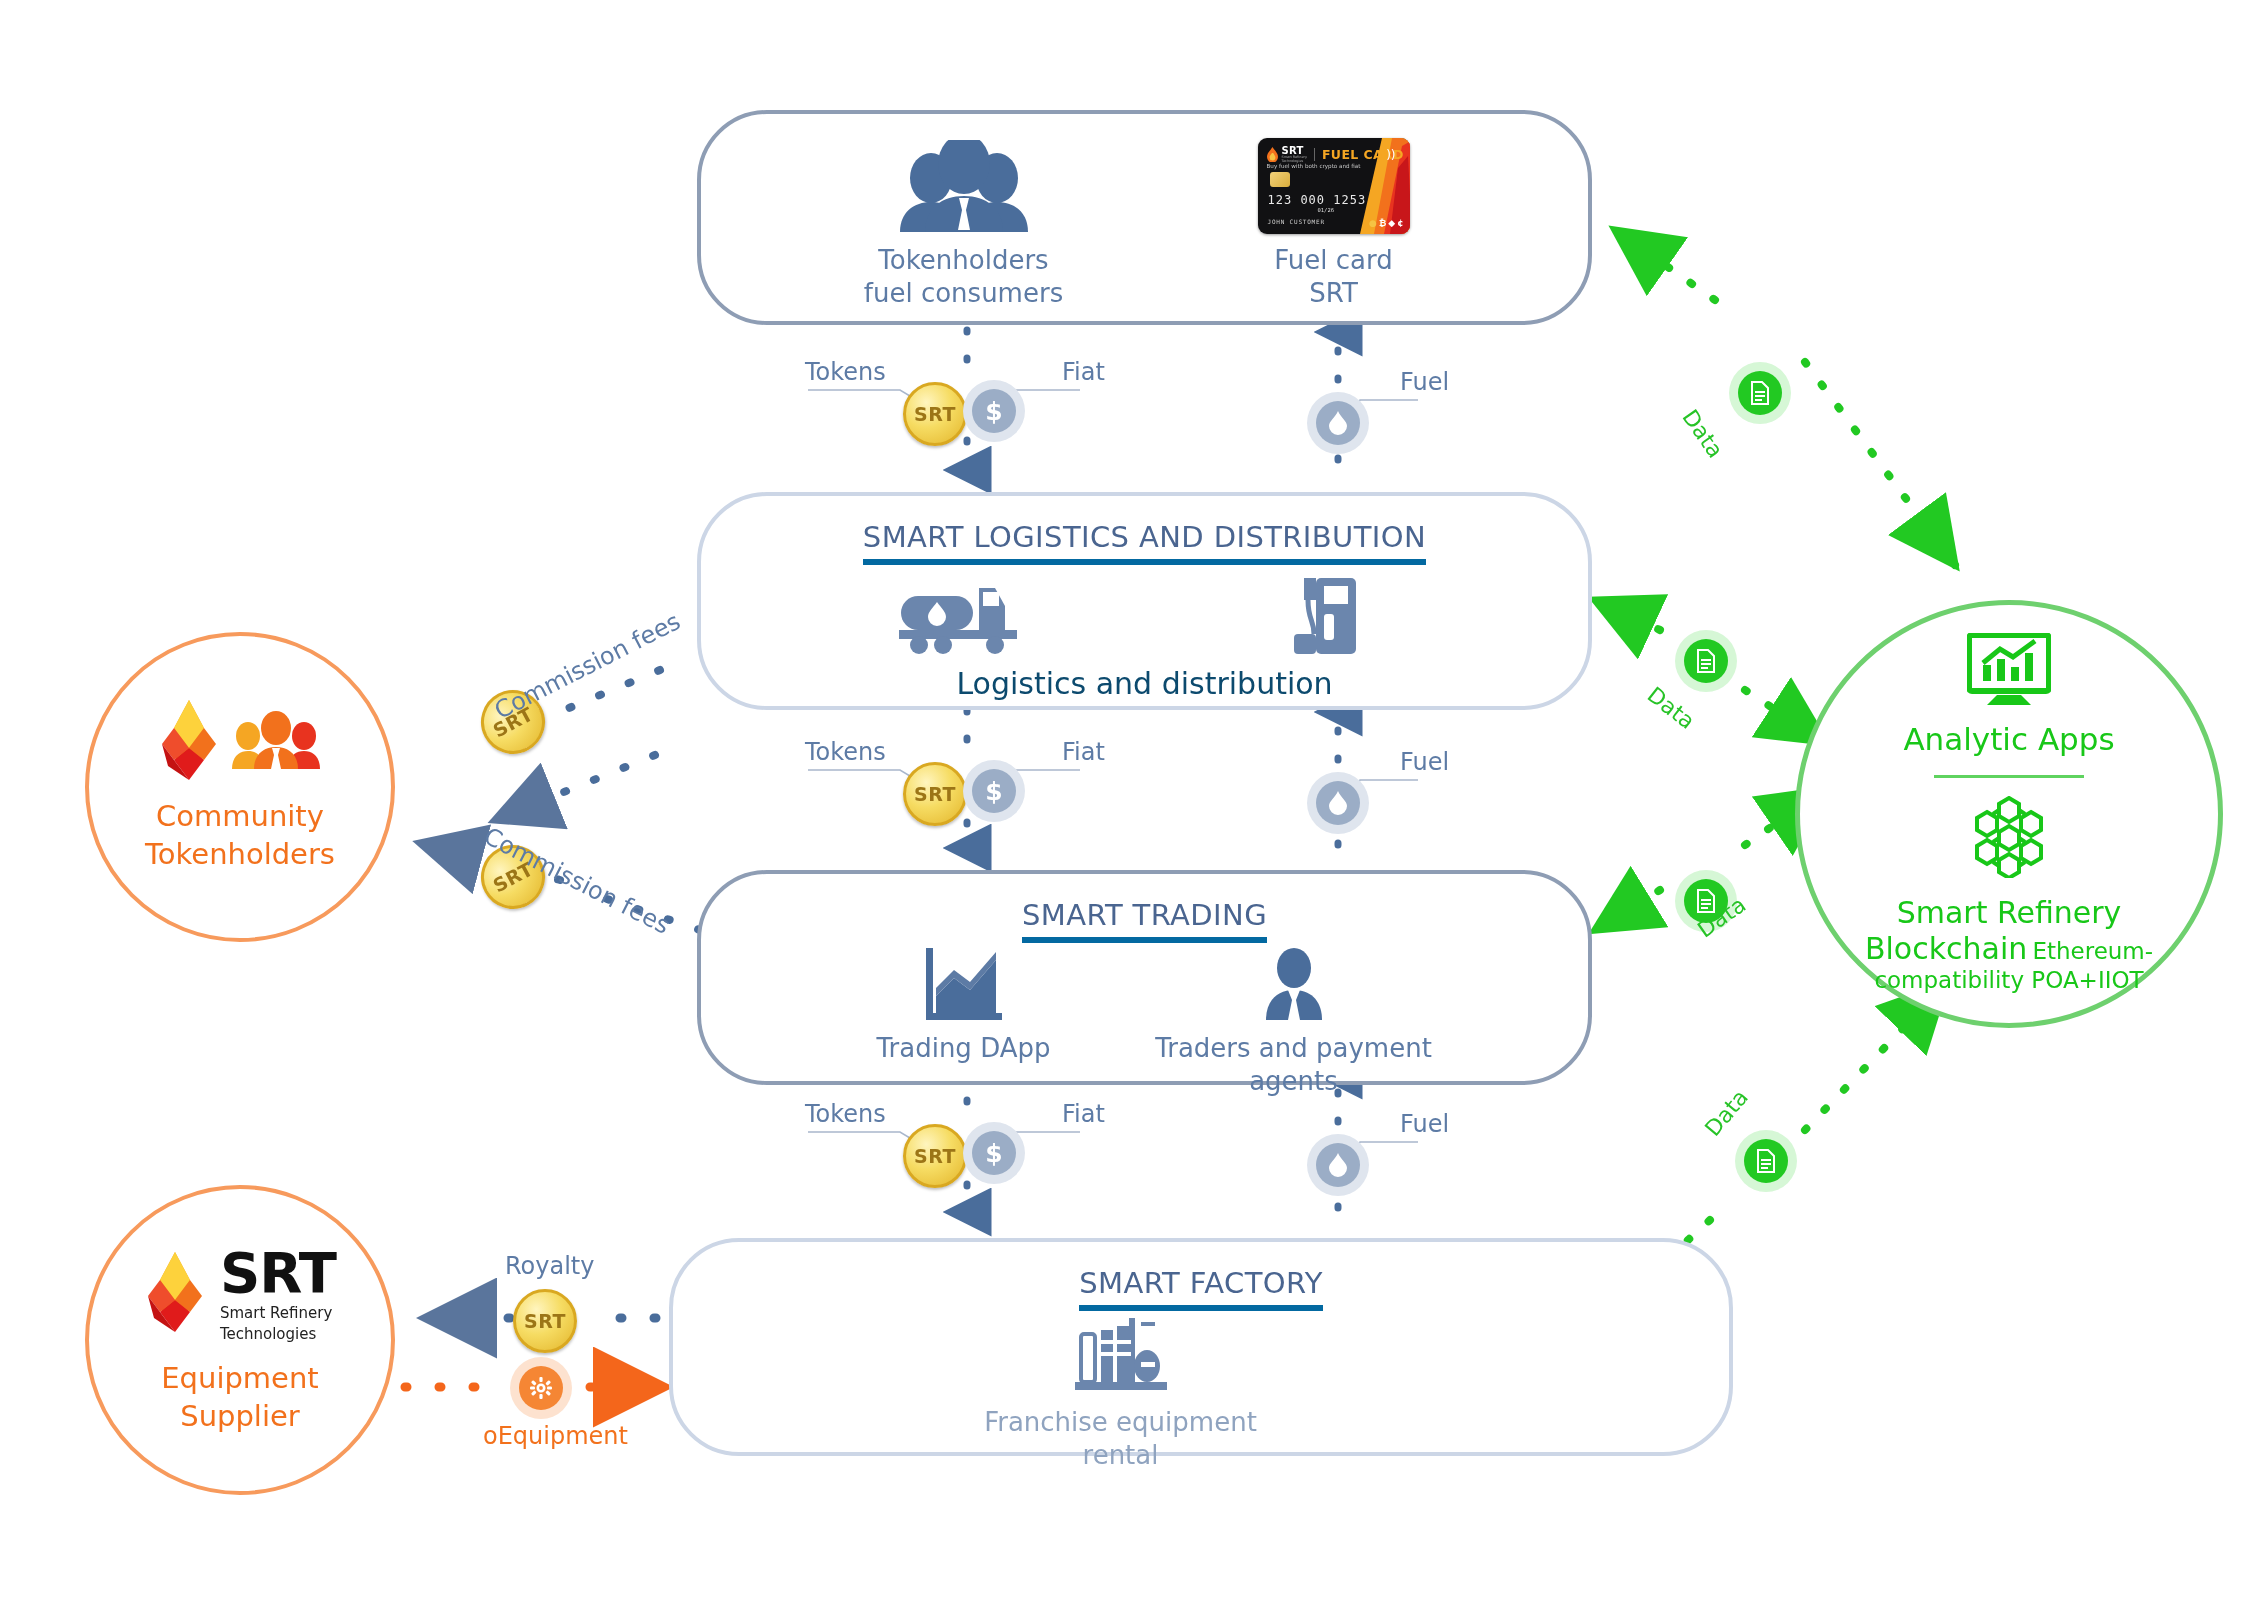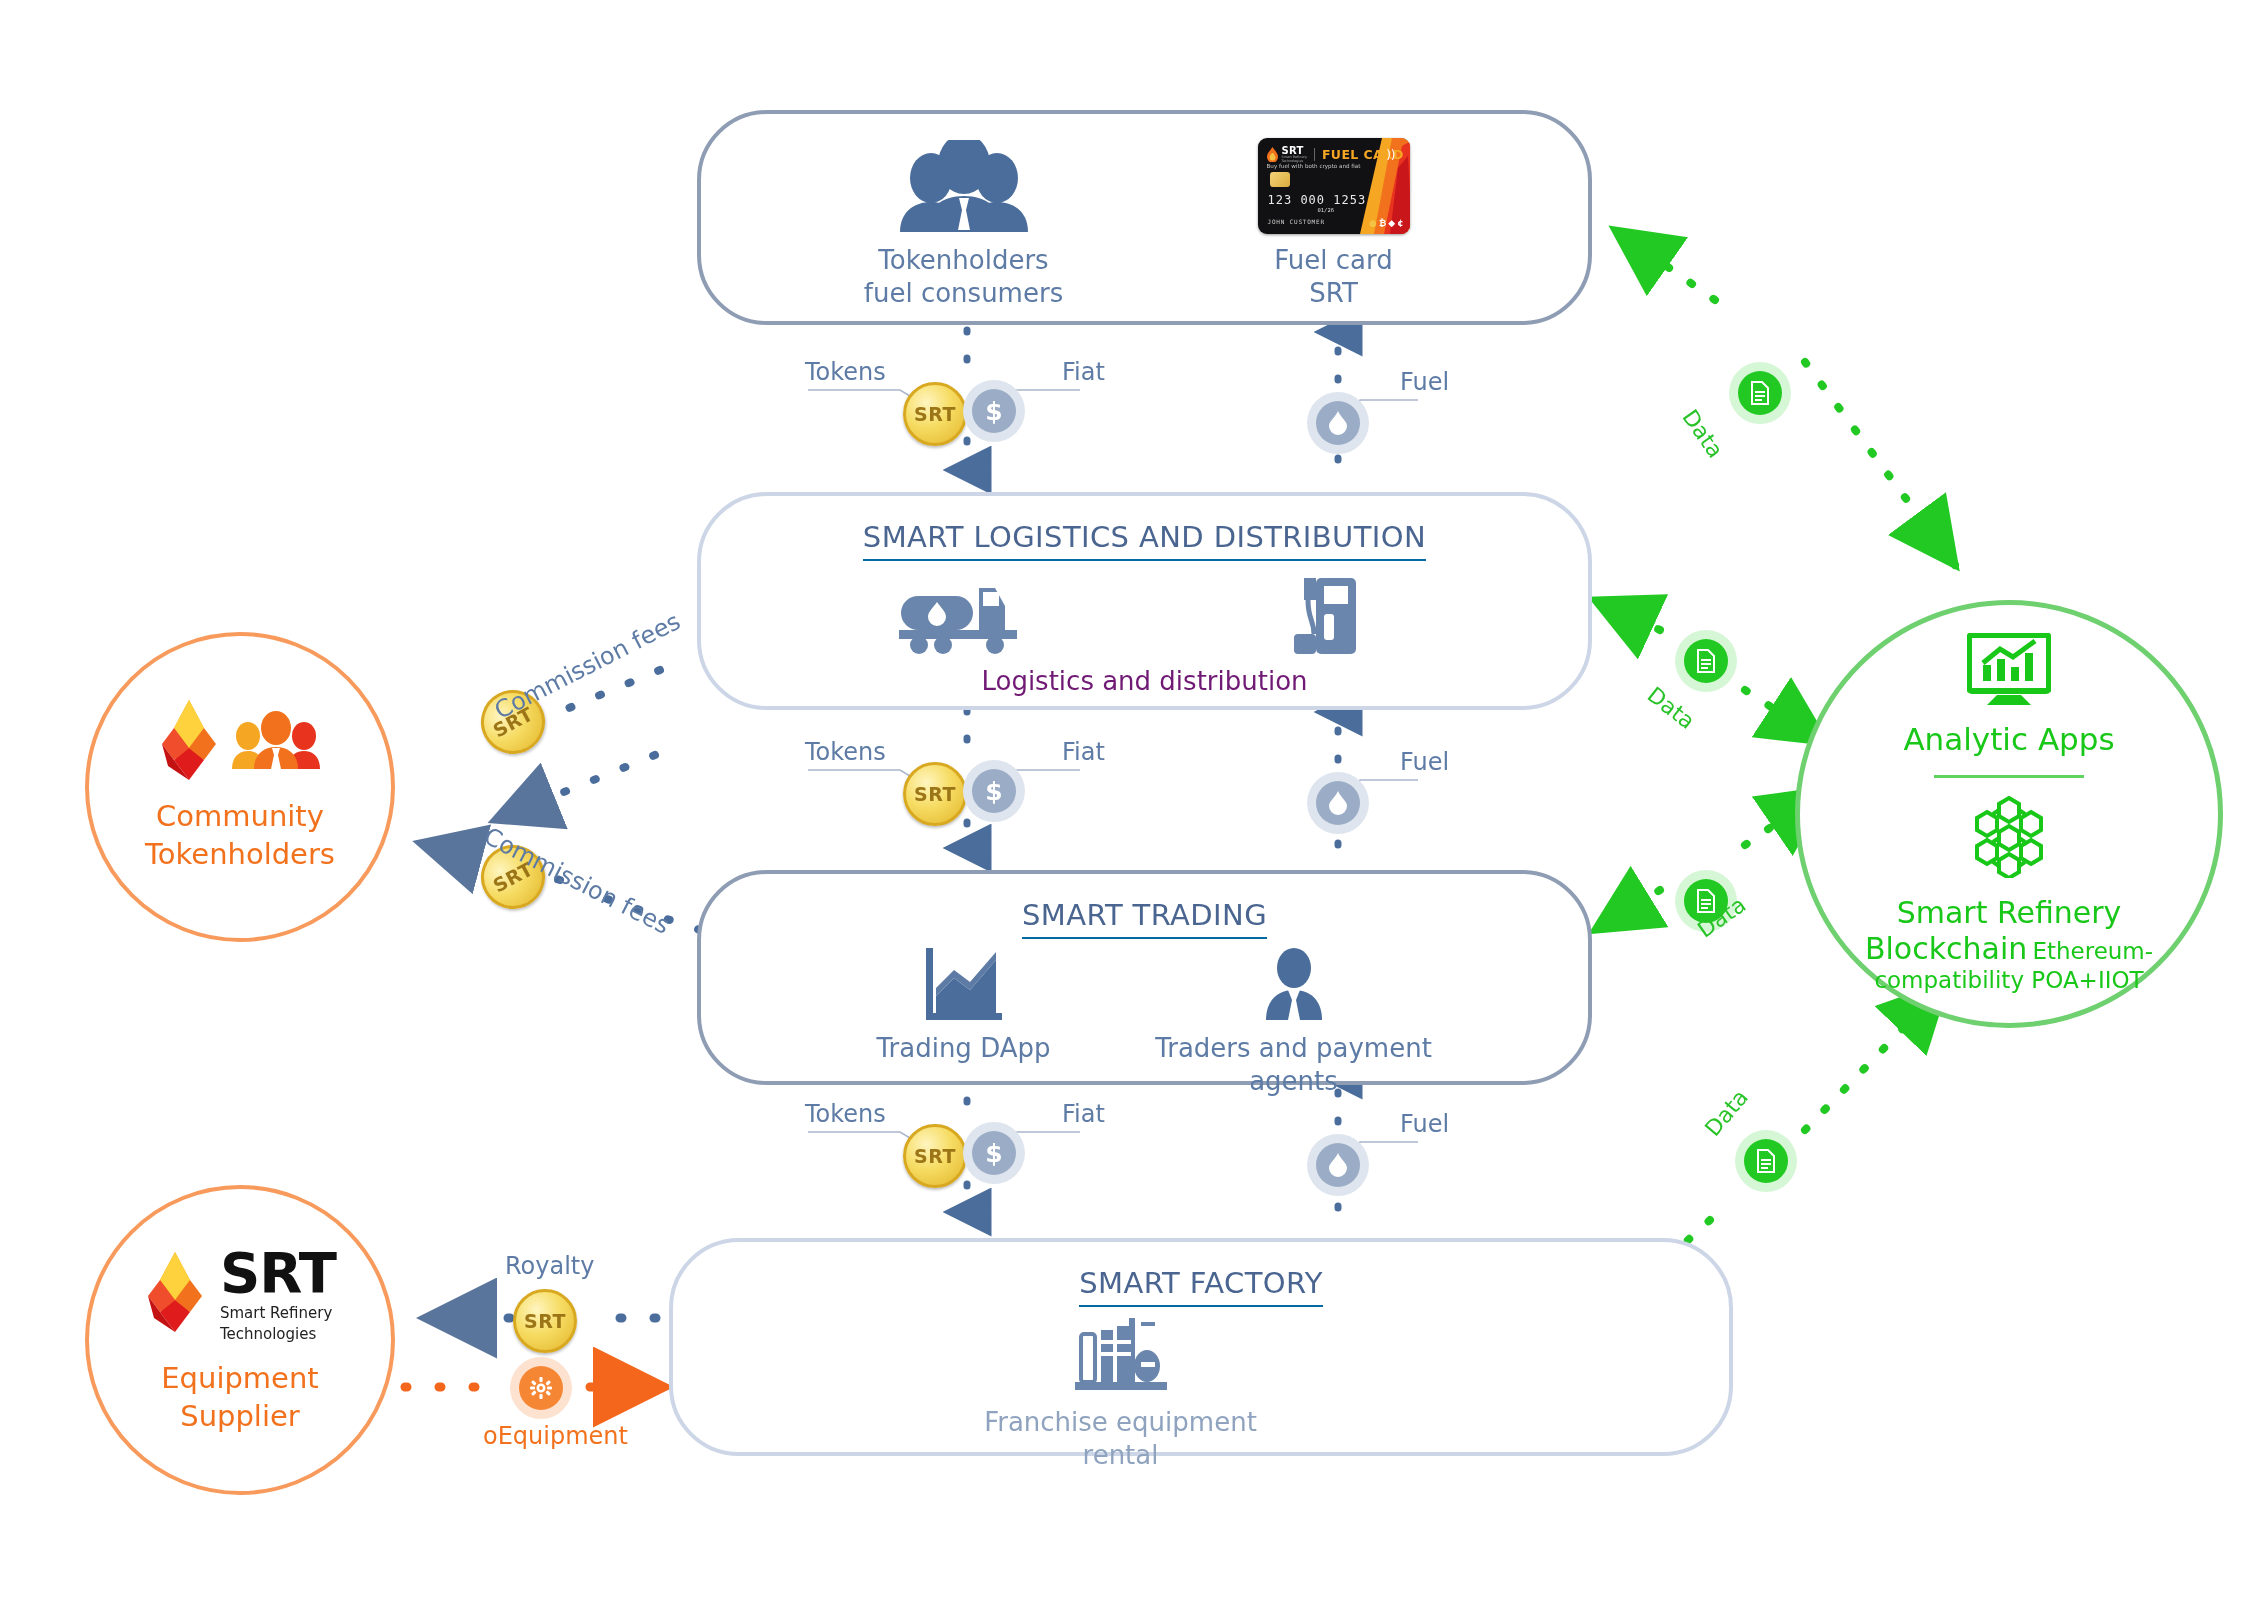--- a/index.html
+++ b/index.html
@@ -9,21 +9,21 @@
   svg#wires{position:absolute;left:0;top:0;width:2257px;height:1611px;pointer-events:none;}
 
   
   .box{position:absolute;border-radius:70px;background:#fff;box-sizing:border-box;}
   .box-top{border:4px solid #8e9db4;}
   .box-light{border:4px solid #ccd6e6;}
   .box-dark{border:4px solid #8e9db4;}
 
   .box-title{position:absolute;left:0;right:0;text-align:center;
       color:#4a6590;font-size:29px;letter-spacing:.4px;}
-  .box-title span{border-bottom:2px solid #0369a1;padding-bottom:5px;}
+  .box-title span{border-bottom:6px solid #0369a1;padding-bottom:5px;}
 
   .cellwrap{position:absolute;display:flex;align-items:flex-start;justify-content:center;}
   .cell{width:330px;display:flex;flex-direction:column;align-items:center;}
   .cell .ic{height:auto;display:flex;align-items:flex-end;justify-content:center;}
   .cell .lbl{margin-top:12px;color:#5d7ba5;font-size:26px;line-height:1.25;text-align:center;}
   .cell .lbl.light{color:#8fa3bf;}
 
   
   .circle{position:absolute;border-radius:50%;box-sizing:border-box;background:#fff;
       display:flex;flex-direction:column;align-items:center;justify-content:center;}
@@ -270,21 +270,21 @@
               <rect x="38" y="40" width="10" height="26" rx="3" fill="#fff"></rect>
               <path d="M18 4h12v22H18z"></path>
               <path d="M22 26c0 20 6 20 6 34" stroke="#6b86ad" stroke-width="5" fill="none"></path>
               <rect x="8" y="60" width="22" height="20" rx="4"></rect>
             </g>
           </svg>
         </div>
         <div class="lbl light"></div>
       </div>
     </div>
-    <div style="position:absolute;left:0;right:0;top:170px;text-align:center;color:#701a75;font-size:26px;">Logistics and distribution</div>
+    <div style="position:absolute;left:0;right:0;top:170px;text-align:center;color:#0c4a6e;font-size:30px;">Logistics and distribution</div>
   </div>
 
   <div class="box box-dark" style="left:697px;top:870px;width:895px;height:215px;">
     <div class="box-title" style="top:24px;">
       <span>SMART TRADING</span>
     </div>
     <div class="cellwrap" style="left:0;top:74px;width:895px;">
       <div class="cell">
         <div class="ic" style="height:72px;">
           <svg width="76" height="72" viewBox="0 0 76 72">

